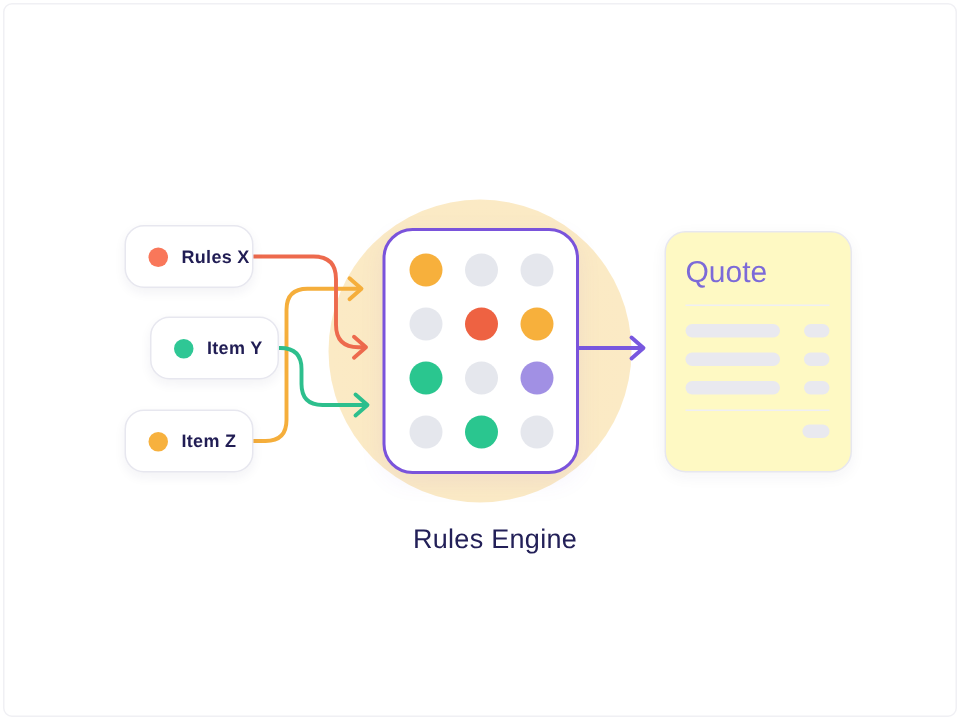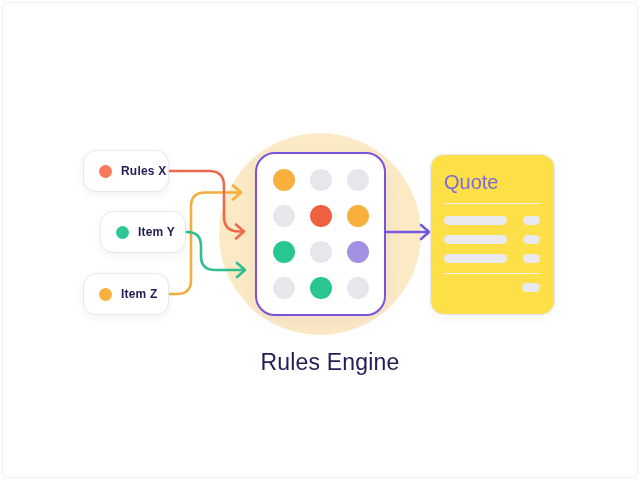--- a/index.html
+++ b/index.html
@@ -35,40 +35,40 @@
   .rules-box {
     position:absolute; left:255px; top:152px; width:131px; height:164px; box-sizing:border-box;
     background:#fff; border:2.5px solid #7A53DB; border-radius:20px; z-index:3;
     display:grid; grid-template-columns:repeat(3,22px); grid-auto-rows:22px;
     gap:14px 15px; place-content:center;
     box-shadow:0 5px 16px rgba(122,83,219,0.08);
   }
   .gdot { width:22px; height:22px; border-radius:50%; }
   
   .quote-card {
-    position:absolute; left:430px; top:154px; width:125px; height:161px; box-sizing:border-box;
-    background:#fde047; border:1px solid #E7E7EF; border-radius:14px; z-index:3;
+    position:absolute; left:443px; top:154px; width:125px; height:161px; box-sizing:border-box;
+    background:#fef9c3; border:1px solid #E7E7EF; border-radius:14px; z-index:3;
     padding:15px 14px 0 13px;
     box-shadow:0 3px 10px rgba(34,30,85,0.05);
   }
   .quote-title { font-size:20px; font-weight:500; line-height:24px; color:#7C6AD8; }
   .q-divider { height:1px; background:#EFEFF4; }
   .qd1 { margin-top:9px; }
   .qd2 { margin-top:10px; }
   .q-rows { margin-top:12px; display:flex; flex-direction:column; gap:10px; }
   .q-row { display:flex; justify-content:space-between; align-items:center; }
   .bar { background:#E9E9EF; height:9px; border-radius:4.5px; }
   .bar-long { width:63px; }
   .bar-short { width:17px; }
   .q-total-row { margin-top:9px; display:flex; justify-content:flex-end; }
   .bar-total { width:18px; height:9px; border-radius:4.5px; background:#E9E9EF; }
   
   .engine-label {
     position:absolute; left:230px; top:349px; width:200px; z-index:3;
-    text-align:center; font-size:23px; font-weight:500; color:#232058; letter-spacing:.2px;
+    text-align:center; font-size:18px; font-weight:500; color:#232058; letter-spacing:.2px;
   }
 </style>
 </head>
 <body>
 
 <div class="canvas">
   <div class="frame"></div>
 
   <div class="engine-circle"></div>
 

